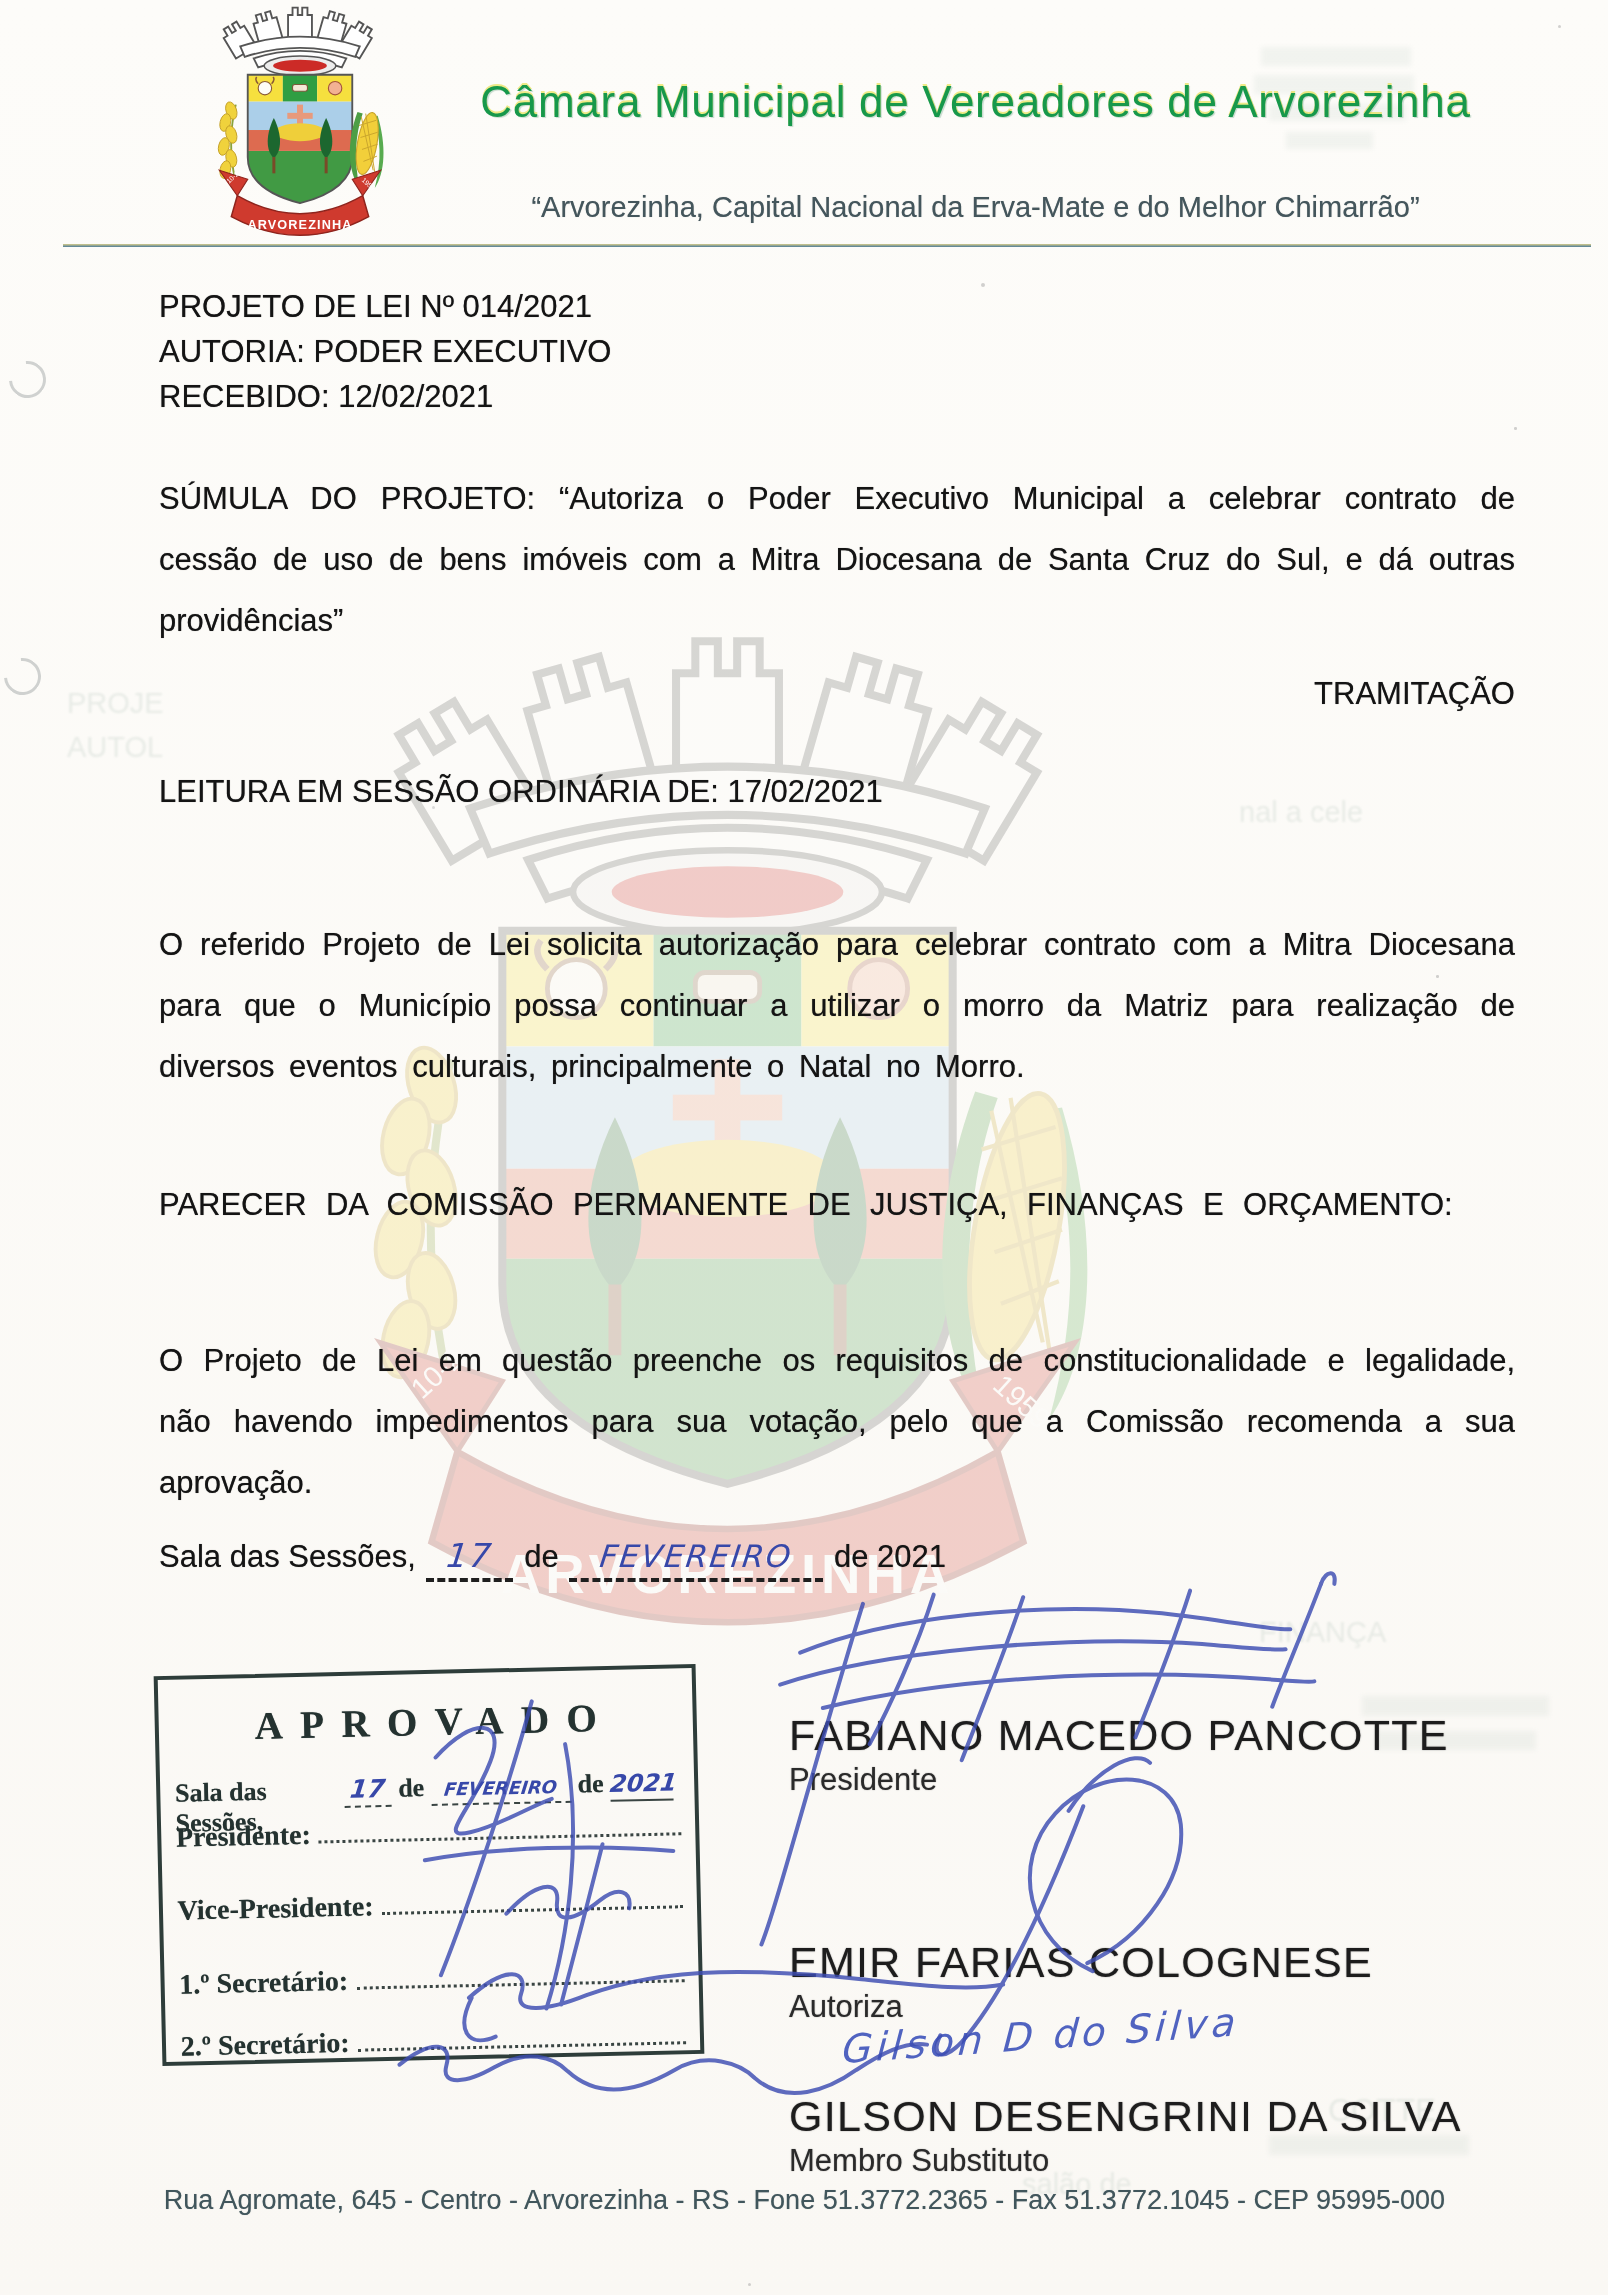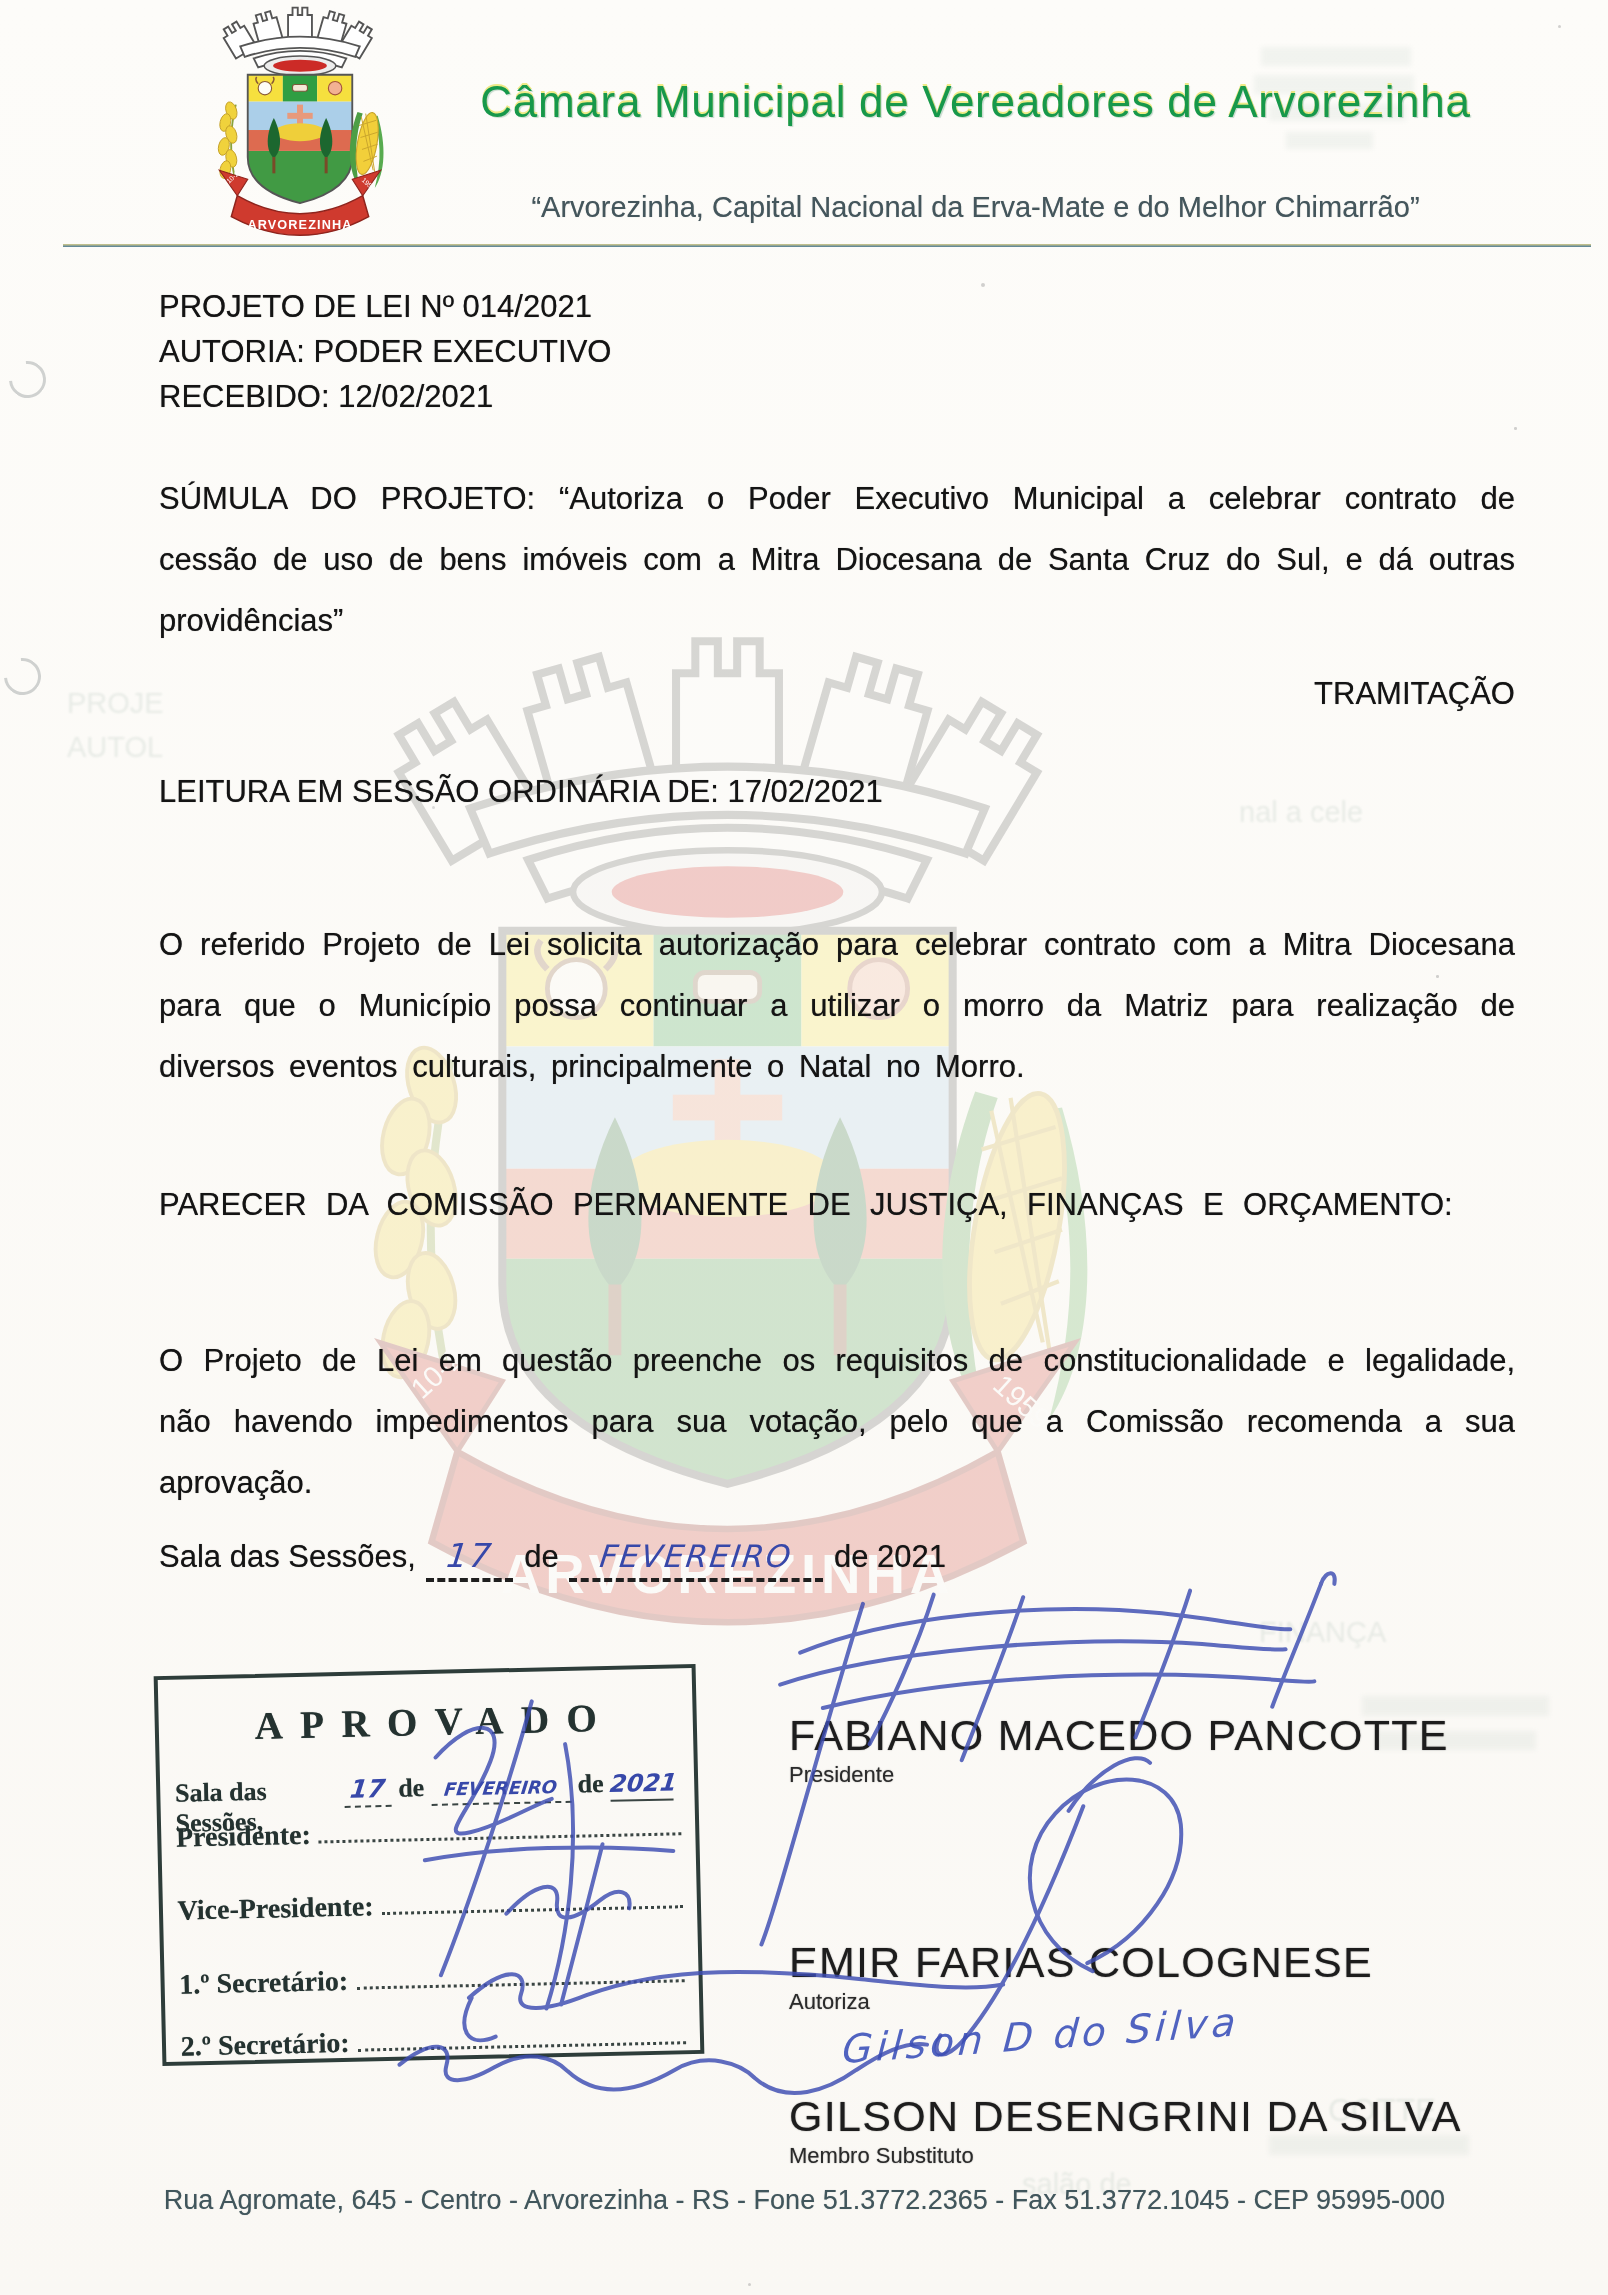--- a/index.html
+++ b/index.html
@@ -46,21 +46,21 @@
   .stamp-row{display:flex;align-items:baseline;font-weight:bold;font-size:28px;}
   .stamp-sala{left:14.7px;top:99px;width:505px;font-size:26px;}
   .dotline{flex:1;border-bottom:3.3px dotted #3a4543;margin-left:8px;height:27px;}
   .st-slot{display:inline-block;text-align:center;border-bottom:2.7px dashed #3a4543;
     margin:0 6.7px;padding-bottom:1.3px;}
   .st-hw{font-style:italic;color:#3748a9;font-family:"DejaVu Sans",sans-serif;
     display:inline-block;transform:skewX(-8deg);text-shadow:none;}
   
   .sig-name{font-size:43px;letter-spacing:1.3px;color:#1d1d1d;white-space:nowrap;
     text-shadow:0 0 1.3px rgba(20,20,20,.55);}
-  .sig-role{font-size:22px;color:#2a2a2a;text-shadow:0 0 1.3px rgba(20,20,20,.45);}
+  .sig-role{font-size:31px;color:#2a2a2a;text-shadow:0 0 1.3px rgba(20,20,20,.45);}
   .hw-sign{font-size:39px;color:#5063c0;font-style:italic;
     font-family:"DejaVu Sans",sans-serif;transform:rotate(-4deg) skewX(-8deg);
     letter-spacing:4px;white-space:nowrap;}
   
   .footer{left:0;width:1609px;text-align:center;font-size:27px;color:#41565c;
     text-shadow:0 0 0.7px rgba(55,75,80,.5);white-space:nowrap;}
   
   .wm{opacity:.22;z-index:1;}
   .crest-hdr{z-index:2;}
   .txt{z-index:3;}

